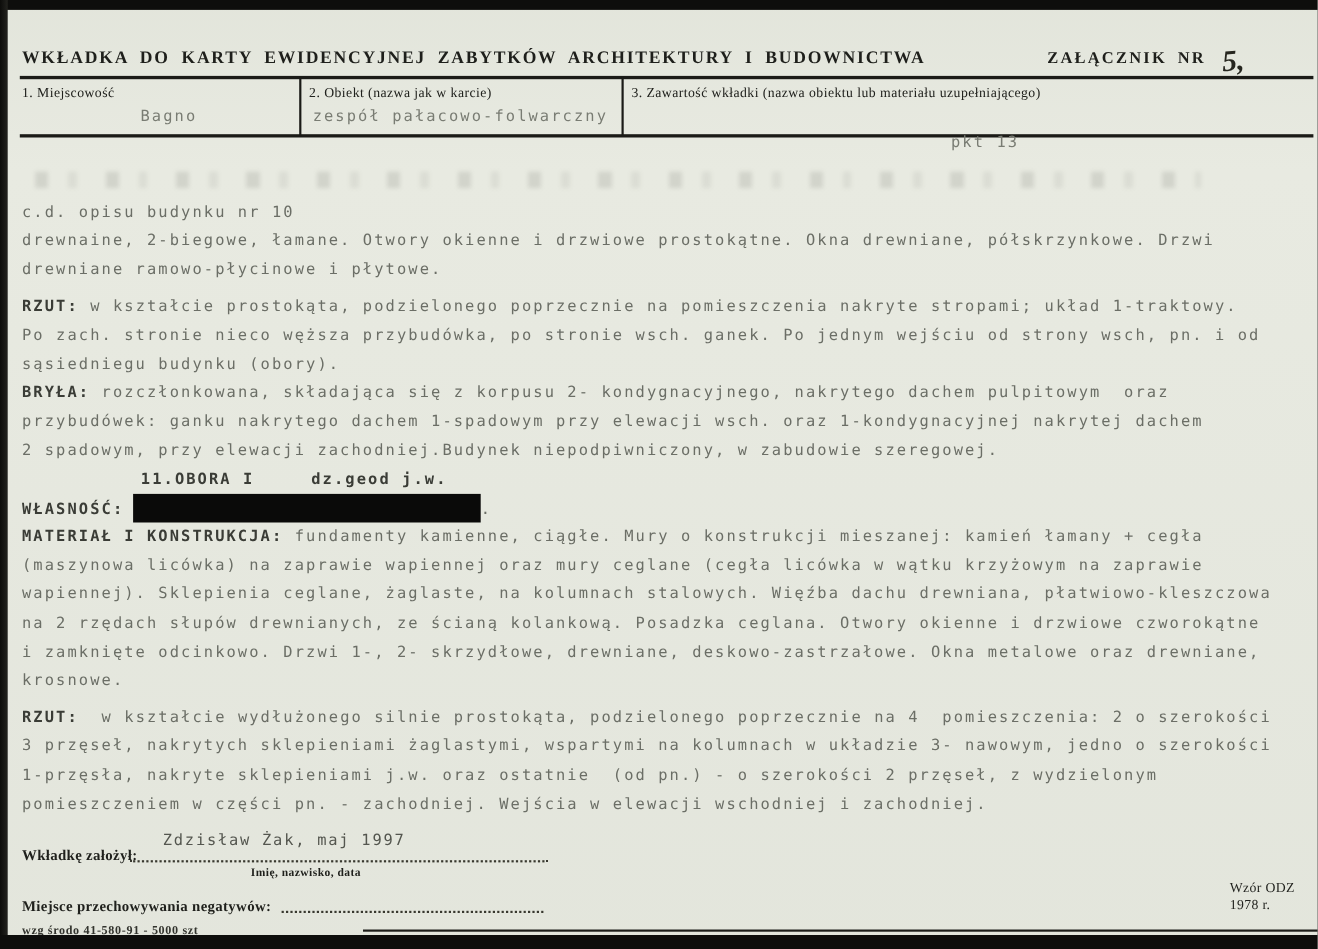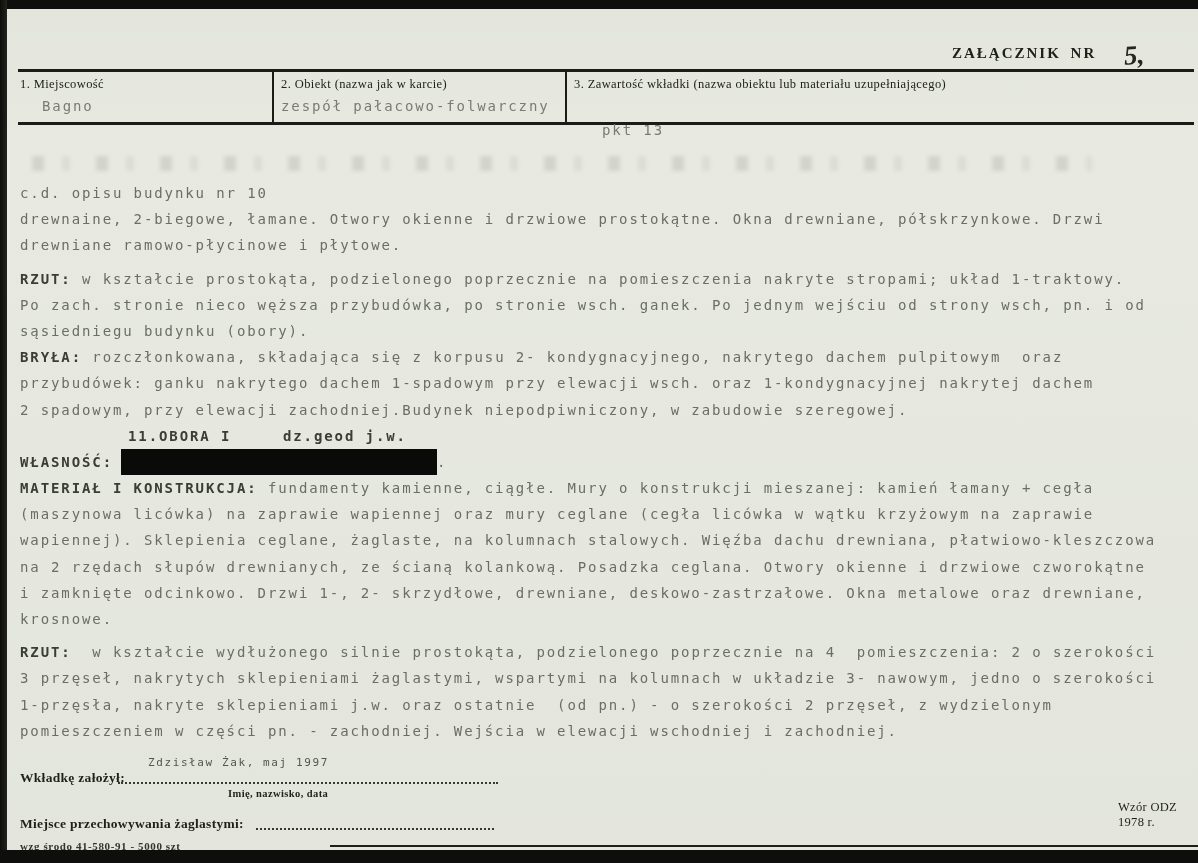--- a/index.html
+++ b/index.html
@@ -14,34 +14,34 @@
   .edge-top   { position:absolute; left:0; top:0; width:100%; height:9px; background:#0e0e0c; }
   .edge-left  { position:absolute; left:0; top:0; width:7px; height:100%; background:linear-gradient(90deg,#0c0c0a,#23231f); }
   .edge-bottom{ position:absolute; left:0; bottom:0; width:100%; height:13px; background:#0e0e0c; }
   .bottom-thin{ position:absolute; left:330px; top:845px; width:868px; height:2px; background:#1d1d19; }
 
   
   .title {
     position:absolute; left:20px; top:44px;
     font-weight:bold; font-size:16px; letter-spacing:1.6px; word-spacing:5px; color:#1e1f1b;
   }
-  .attachment { position:absolute; left:952px; top:40px; display:flex; align-items:flex-start; gap:28px;text-align:center; }
+  .attachment { position:absolute; left:952px; top:40px; display:flex; align-items:flex-start; gap:15px;text-align:center; }
   .attachment .lbl { font-weight:bold; font-size:15px; letter-spacing:2px; word-spacing:4px; color:#1e1f1b; padding-top:5px; }
   .attachment .num { font-style:italic; font-weight:bold; font-size:27px; color:#26261f; transform:rotate(-4deg); }
 
   .rule { position:absolute; left:18px; width:1176px; height:3px; background:#1b1b17; }
   .rule.r1 { top:69px; }
   .rule.r2 { top:122px; }
   .vdiv { position:absolute; top:70px; height:53px; width:2px; background:#1b1b17; }
   .vdiv.d1 { left:272px; }
   .vdiv.d2 { left:565px; }
 
   .field { position:absolute; top:77px; }
   .field .flabel { font-size:12.5px; color:#20211d; letter-spacing:.4px; }
-  .field .fvalue { font-family:"DejaVu Sans Mono", monospace; font-size:14px; letter-spacing:1.9px; color:#797c73; margin-top:6px; }
+  .field .fvalue { font-family:"DejaVu Sans Mono", monospace; font-size:14px; letter-spacing:1.9px; color:#797c73; margin-top:6px;text-align:center; }
   .field.f1 { left:20px;  width:245px; }
   .field.f1 .fvalue { margin-left:22px; }
   .field.f2 { left:281px; width:275px; }
   .field.f3 { left:574px; width:615px; }
   .field.f3 .fvalue { margin-left:28px;margin-top:30px; }
 
   
   .smudge {
     position:absolute; left:32px; top:156px; width:1060px; height:15px;
     opacity:.38; filter:blur(2px);
@@ -55,34 +55,35 @@
     font-size:14px; letter-spacing:1.9px; line-height:26.2px;
     color:#6b6e66; white-space:pre;
   }
   .tline { height:26.2px; }
   .tline.gap { margin-top:7px; }
   .tline .strong { font-weight:bold; color:#3a3c36;margin-top:44px; }
   .redaction { display:inline-block; width:316px; height:26px; background:#0a0a09; vertical-align:-8px; margin-left:8px; }
 
   
   .founder-label { position:absolute; left:20px; top:770px; font-weight:bold; font-size:13.5px; color:#1f201c; letter-spacing:.3px; }
-  .founder-value { position:absolute; left:148px; top:756px; font-family:"DejaVu Sans Mono", monospace; font-size:11px; letter-spacing:1.6px; color:#54564f; }
+  .founder-value { position:absolute; left:148px; top:756px; font-family:"DejaVu Sans Mono", monospace; font-size:14px; letter-spacing:1.6px; color:#54564f; }
   .dotted { position:absolute; border-bottom:2px dotted #38382f; height:10px; }
   .founder-dots { left:118px; top:774px; width:380px; }
   .founder-hint { position:absolute; left:228px; top:788px; font-weight:bold; font-size:10.5px; color:#1f201c; letter-spacing:.4px; }
   .wzor { position:absolute; left:1074px; top:800px; font-size:12.5px; color:#1f201c; letter-spacing:.3px;margin-left:44px; }
   .neg-label { position:absolute; left:20px; top:816px; font-weight:bold; font-size:13.5px; color:#1f201c; letter-spacing:.3px; }
   .neg-dots { left:256px; top:820px; width:238px; }
   .print-note { position:absolute; left:20px; top:840px; font-weight:bold; font-size:11px; color:#33342e; letter-spacing:.6px; }
 </style>
 </head>
 <body>
 
 <div class="page">
 
+  <div class="title">WKŁADKA DO KARTY EWIDENCYJNEJ ZABYTKÓW ARCHITEKTURY I BUDOWNICTWA</div>
   <div class="attachment">
     <span class="lbl">ZAŁĄCZNIK NR</span>
     <span class="num">5,</span>
   </div>
 
   <div class="rule r1"></div>
   <div class="rule r2"></div>
   <div class="vdiv d1"></div>
   <div class="vdiv d2"></div>
 
@@ -103,21 +104,21 @@
 
   <div class="body-text"><div class="tline">c.d. opisu budynku nr 10</div><div class="tline">drewnaine, 2-biegowe, łamane. Otwory okienne i drzwiowe prostokątne. Okna drewniane, półskrzynkowe. Drzwi</div><div class="tline">drewniane ramowo-płycinowe i płytowe.</div><div class="tline gap"><span class="strong">RZUT:</span> w kształcie prostokąta, podzielonego poprzecznie na pomieszczenia nakryte stropami; układ 1-traktowy.</div><div class="tline">Po zach. stronie nieco węższa przybudówka, po stronie wsch. ganek. Po jednym wejściu od strony wsch, pn. i od</div><div class="tline">sąsiedniegu budynku (obory).</div><div class="tline"><span class="strong">BRYŁA:</span> rozczłonkowana, składająca się z korpusu 2- kondygnacyjnego, nakrytego dachem pulpitowym  oraz</div><div class="tline">przybudówek: ganku nakrytego dachem 1-spadowym przy elewacji wsch. oraz 1-kondygnacyjnej nakrytej dachem</div><div class="tline">2 spadowym, przy elewacji zachodniej.Budynek niepodpiwniczony, w zabudowie szeregowej.</div><div class="tline" style="padding-left: 108px;"><span class="strong">11.OBORA I     dz.geod j.w.</span></div><div class="tline"><span class="strong">WŁASNOŚĆ:</span><span class="redaction"></span>.</div><div class="tline"><span class="strong">MATERIAŁ I KONSTRUKCJA:</span> fundamenty kamienne, ciągłe. Mury o konstrukcji mieszanej: kamień łamany + cegła</div><div class="tline">(maszynowa licówka) na zaprawie wapiennej oraz mury ceglane (cegła licówka w wątku krzyżowym na zaprawie</div><div class="tline">wapiennej). Sklepienia ceglane, żaglaste, na kolumnach stalowych. Więźba dachu drewniana, płatwiowo-kleszczowa</div><div class="tline">na 2 rzędach słupów drewnianych, ze ścianą kolankową. Posadzka ceglana. Otwory okienne i drzwiowe czworokątne</div><div class="tline">i zamknięte odcinkowo. Drzwi 1-, 2- skrzydłowe, drewniane, deskowo-zastrzałowe. Okna metalowe oraz drewniane,</div><div class="tline">krosnowe.</div><div class="tline gap"><span class="strong">RZUT:</span>  w kształcie wydłużonego silnie prostokąta, podzielonego poprzecznie na 4  pomieszczenia: 2 o szerokości</div><div class="tline">3 przęseł, nakrytych sklepieniami żaglastymi, wspartymi na kolumnach w układzie 3- nawowym, jedno o szerokości</div><div class="tline">1-przęsła, nakryte sklepieniami j.w. oraz ostatnie  (od pn.) - o szerokości 2 przęseł, z wydzielonym</div><div class="tline">pomieszczeniem w części pn. - zachodniej. Wejścia w elewacji wschodniej i zachodniej.</div></div>
 
   <div class="founder-label">Wkładkę założył:</div>
   <div class="dotted founder-dots"></div>
   <div class="founder-value">Zdzisław Żak, maj 1997</div>
   <div class="founder-hint">Imię, nazwisko, data</div>
 
   <div class="wzor">Wzór ODZ 1978 r.</div>
 
-  <div class="neg-label">Miejsce przechowywania żaglastymi:</div>
+  <div class="neg-label">Miejsce przechowywania negatywów:</div>
   <div class="dotted neg-dots"></div>
 
   <div class="print-note">wzg środo 41-580-91 - 5000 szt</div>
 
   <div class="bottom-thin"></div>
   <div class="edge-top"></div>
   <div class="edge-left"></div>
   <div class="edge-bottom"></div>
 </div>
 

